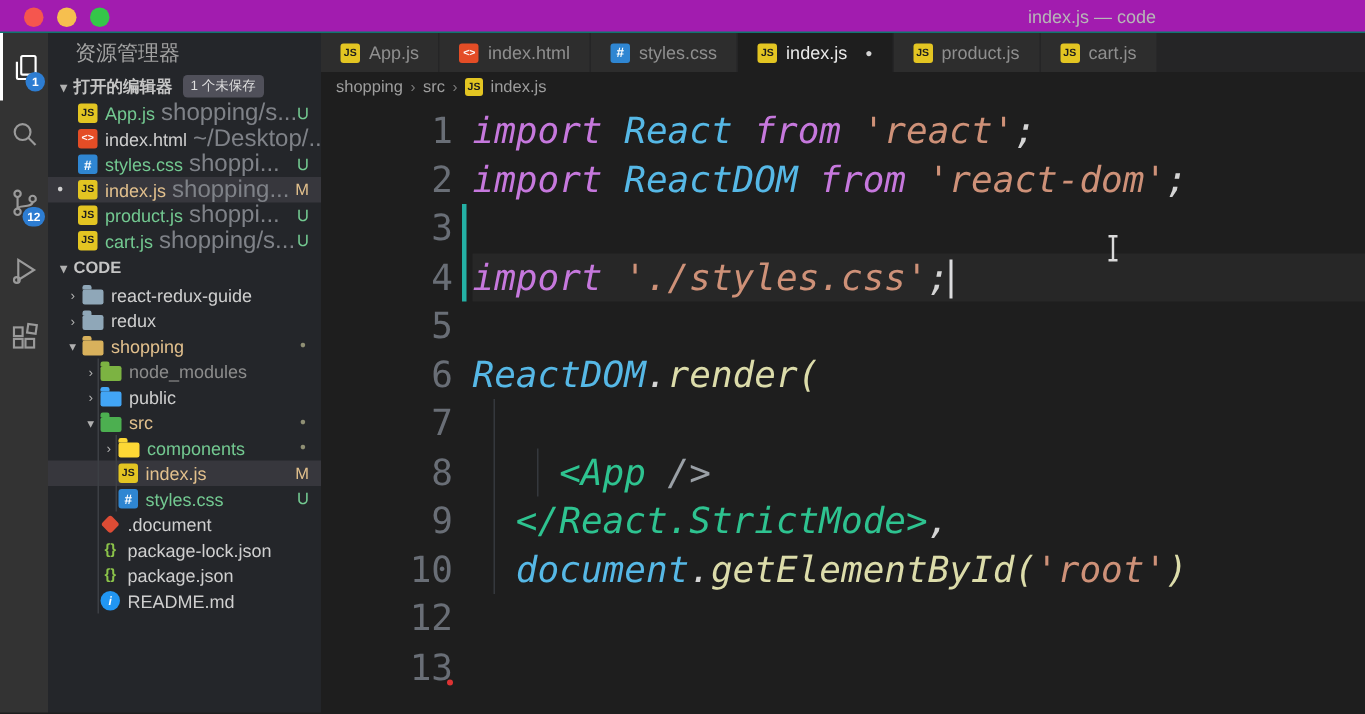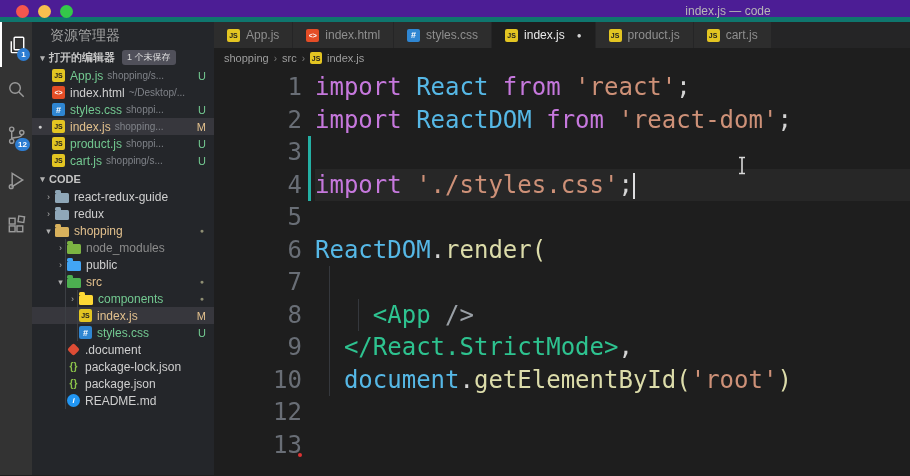--- a/index.html
+++ b/index.html
@@ -1,20 +1,20 @@
 <!DOCTYPE html>
 <html><head>
 <meta charset="utf-8">
 <style>
   * { margin:0; padding:0; box-sizing:border-box; }
   body { background:#000; font-family:"Liberation Sans", sans-serif; }
   .window { position:relative; width:910px; height:476px; background:#1e1e1e; overflow:hidden; }
 
   
-  .titlebar { position:relative; height:22px; background:#4c1d95; border-bottom:5px solid #0f766e; }
+  .titlebar { position:relative; height:22px; background:#a21caf; border-bottom:1px solid #0f766e; }
   .lights { position:absolute; left:16px; top:5px; display:flex; gap:9px; }
   .light { width:13px; height:13px; border-radius:50%; }
   .light.red { background:#f5564e; }
   .light.yellow { background:#f6bf4f; }
   .light.green { background:#34c749; }
   .win-title { position:absolute; left:728px; top:4px; transform:translateX(-50%);
                font-size:12px; color:#b7b7b7; white-space:nowrap; }
 
   
   .main { display:flex; height:453px; }
@@ -36,21 +36,21 @@
                  font-size:11px; font-weight:bold; color:#c5c5c5; cursor:pointer; }
   .chev { width:13px; font-size:9px; color:#b0b0b0; text-align:center; }
   .badge-chip { margin-left:7px; background:#50505a; color:#dedede; font-size:9px; font-weight:normal;
                 padding:1px 5px; border-radius:3px; }
 
   .oe-row, .tree-row { height:17px; display:flex; align-items:center; cursor:pointer; position:relative; }
   .oe-row { padding-left:20px; }
   .oe-row.selected, .tree-row.selected { background:#37373d; }
   .dirty-dot { position:absolute; left:6px; font-size:7px; color:#cfcfcf; }
   .fname { margin:0 4px 0 5px; white-space:nowrap; }
-  .fdesc { font-size:10px; color:#7f8288; white-space:nowrap; overflow:hidden; flex:1; }
+  .fdesc { font-size:16px; color:#7f8288; white-space:nowrap; overflow:hidden; flex:1; }
   .gbadge { margin-left:auto; padding-right:8px; font-size:11px; }
   .c-green { color:#73c991; } .c-modified { color:#e2c08d; } .c-ignored { color:#8c8c8c; } .c-default { color:#cfcfcf; }
   .b-U { color:#73c991; } .b-M { color:#e2c08d; }
 
   .tree { position:relative; }
   .tree-guide { position:absolute; width:1px; background:#3c3f44; }
 
   
   .fi { width:13px; height:13px; border-radius:2px; display:flex; align-items:center; justify-content:center;
         font-size:7px; font-weight:bold; flex:none; }
@@ -76,21 +76,21 @@
   .breadcrumb { height:20px; display:flex; align-items:center; gap:5px; padding-left:10px;
                 font-size:11px; color:#9e9e9e; flex:none; }
   .breadcrumb .fi { width:12px; height:12px; }
   .bc-sep { color:#7a7a7a; font-size:10px; }
 
   
   .code { position:relative; flex:1; padding-top:3px; overflow:hidden;
           font-family:"DejaVu Sans Mono", monospace; font-size:24px; }
   .line { display:flex; height:32.5px; line-height:32.5px; }
   .num { width:88px; text-align:right; color:#696e76; flex:none; }
-  .txt { margin-left:13px; white-space:pre; flex:1; }
+  .txt { margin-left:13px; white-space:pre; flex:1;font-style:italic; }
   .line.current .txt { background:rgba(255,255,255,0.045); }
   .t-kw { color:#c678dd; } .t-id { color:#56b8e6; } .t-str { color:#ce9178; }
   .t-fn { color:#dcdcaa; } .t-pun { color:#d4d4d4; } .t-jsx { color:#2ec390; } .t-dim { color:#9aa0a6; }
   .caret { display:inline-block; width:2px; height:26px; background:#dcdcde; vertical-align:text-bottom; }
   .git-bar { position:absolute; left:94px; top:68px; width:3px; height:65px; background:#24b0a4; }
   .indent-guide { position:absolute; width:1px; background:#35383d; }
   .err-dot { position:absolute; left:84px; top:385px; width:4px; height:4px; border-radius:50%; background:#d33; }
   .mouse-cursor { position:absolute; left:523px; top:88px; }
 </style>
 </head>

